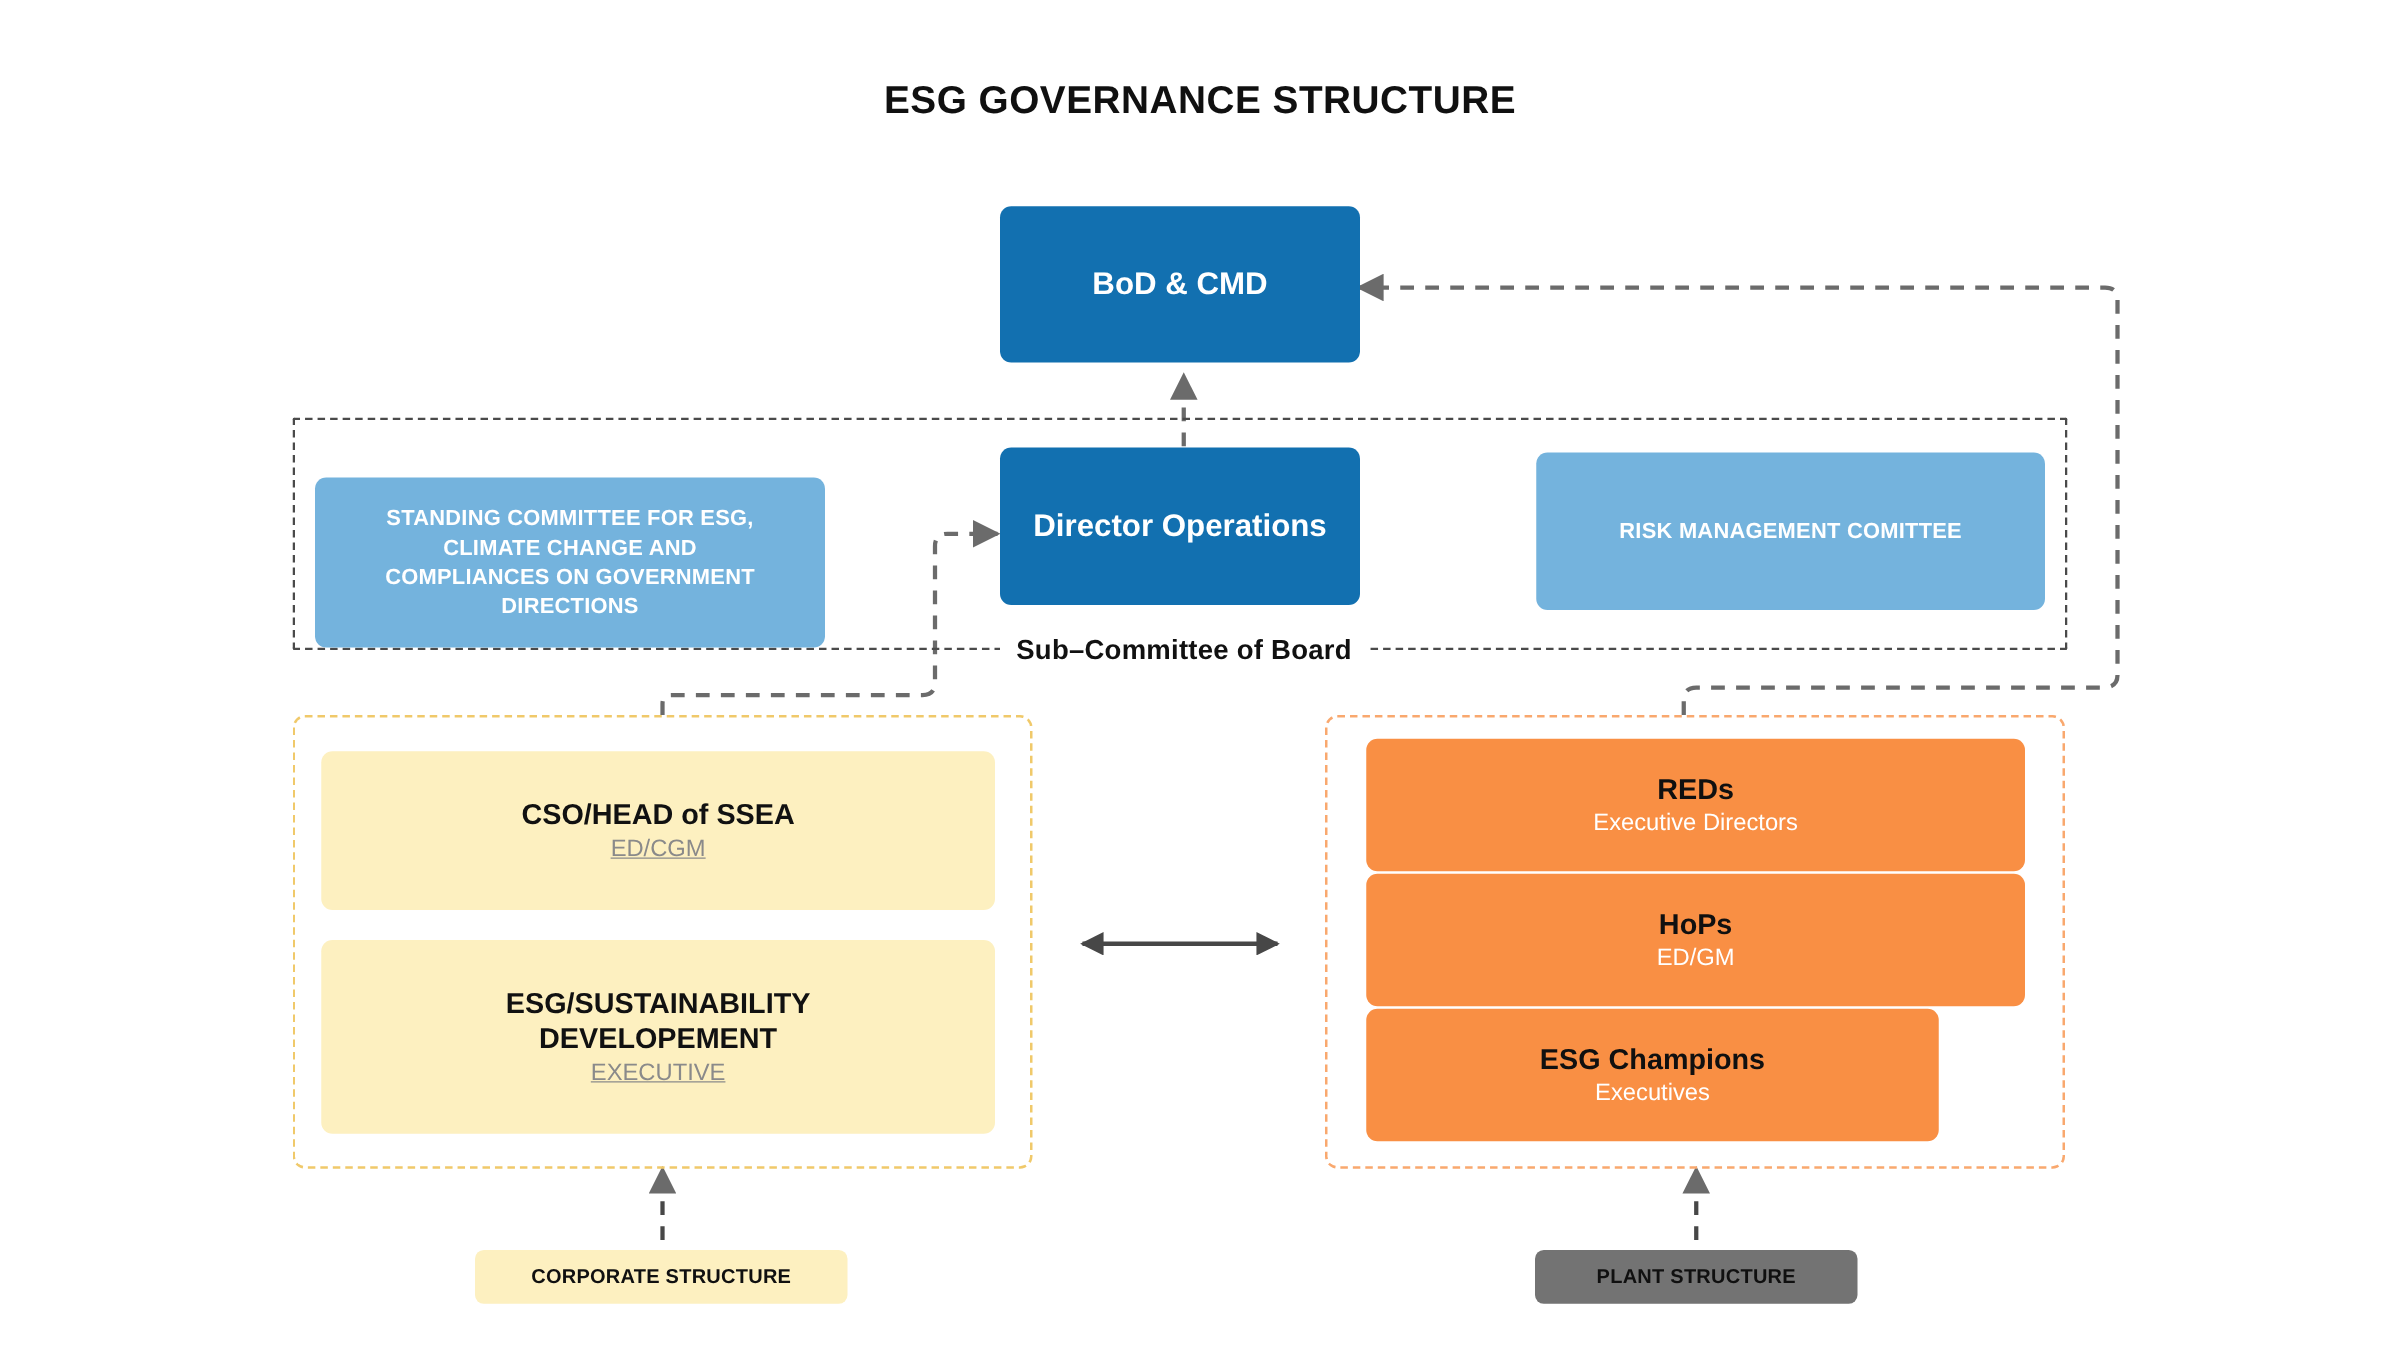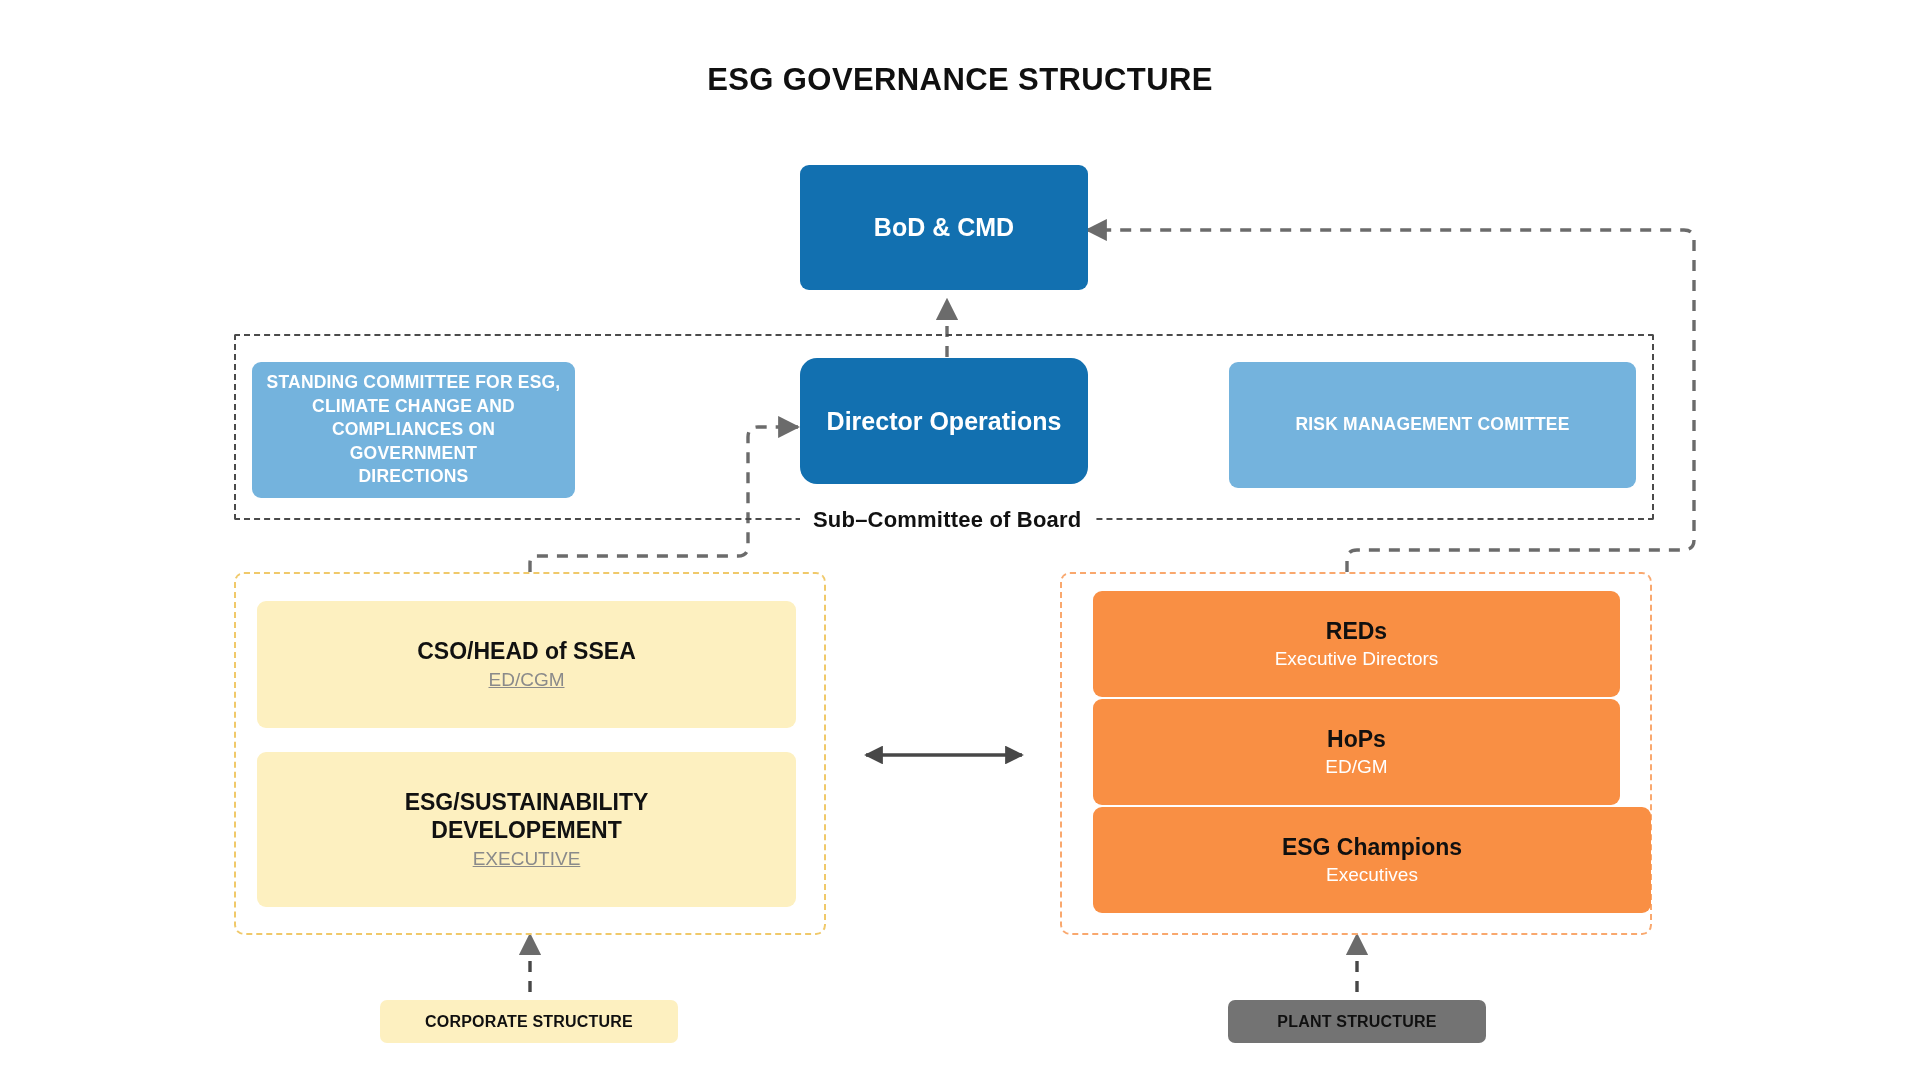--- a/index.html
+++ b/index.html
@@ -177,28 +177,28 @@
     <path d="M 1357 992 L 1357 935" fill="none" stroke="#474747" stroke-width="3.4" stroke-dasharray="11 9" marker-end="url(#arrHeadGray)"></path>
   </svg>
 
   <div class="group-frame board" style="left:234px; top:334px; width:1420px; height:186px;"></div>
   <div class="frame-label" style="left:800px; top:507px;">Sub–Committee of Board</div>
 
   <div class="node primary" style="left:800px; top:165px; width:288px; height:125px;">
     <span class="ttl">BoD &amp; CMD</span>
   </div>
 
-  <div class="node committee" style="left:252px; top:362px; width:323px; height:136px;">
+  <div class="node committee" style="left:252px; top:382px; width:408px; height:136px;">
     <span>STANDING COMMITTEE FOR ESG,</span>
     <span>CLIMATE CHANGE AND</span>
     <span>COMPLIANCES ON GOVERNMENT</span>
     <span>DIRECTIONS</span>
   </div>
 
-  <div class="node primary" style="left:800px; top:358px; width:288px; height:126px;border-radius:17px;">
+  <div class="node primary" style="left:800px; top:358px; width:288px; height:126px;">
     <span class="ttl">Director Operations</span>
   </div>
 
   <div class="node committee" style="left:1229px; top:362px; width:407px; height:126px;">
     <span>RISK MANAGEMENT COMITTEE</span>
   </div>
 
   <div class="group-frame corp" style="left:234px; top:572px; width:592px; height:363px;"></div>
 
   <div class="node corporate" style="left:257px; top:601px; width:539px; height:127px;">
@@ -217,21 +217,21 @@
   <div class="node plant" style="left:1093px; top:591px; width:527px; height:106px;">
     <span class="ttl">REDs</span>
     <span class="sub">Executive Directors</span>
   </div>
 
   <div class="node plant" style="left:1093px; top:699px; width:527px; height:106px;">
     <span class="ttl">HoPs</span>
     <span class="sub">ED/GM</span>
   </div>
 
-  <div class="node plant" style="left:1093px; top:807px; width:558px; height:106px;">
+  <div class="node plant" style="left:1093px; top:807px; width:458px; height:106px;">
     <span class="ttl">ESG Champions</span>
     <span class="sub">Executives</span>
   </div>
 
   <div class="chip corp-chip" style="left:380px; top:1000px; width:298px; height:43px;">
     <span>CORPORATE STRUCTURE</span>
   </div>
 
   <div class="chip plant-chip" style="left:1228px; top:1000px; width:258px; height:43px;">
     <span>PLANT STRUCTURE</span>

